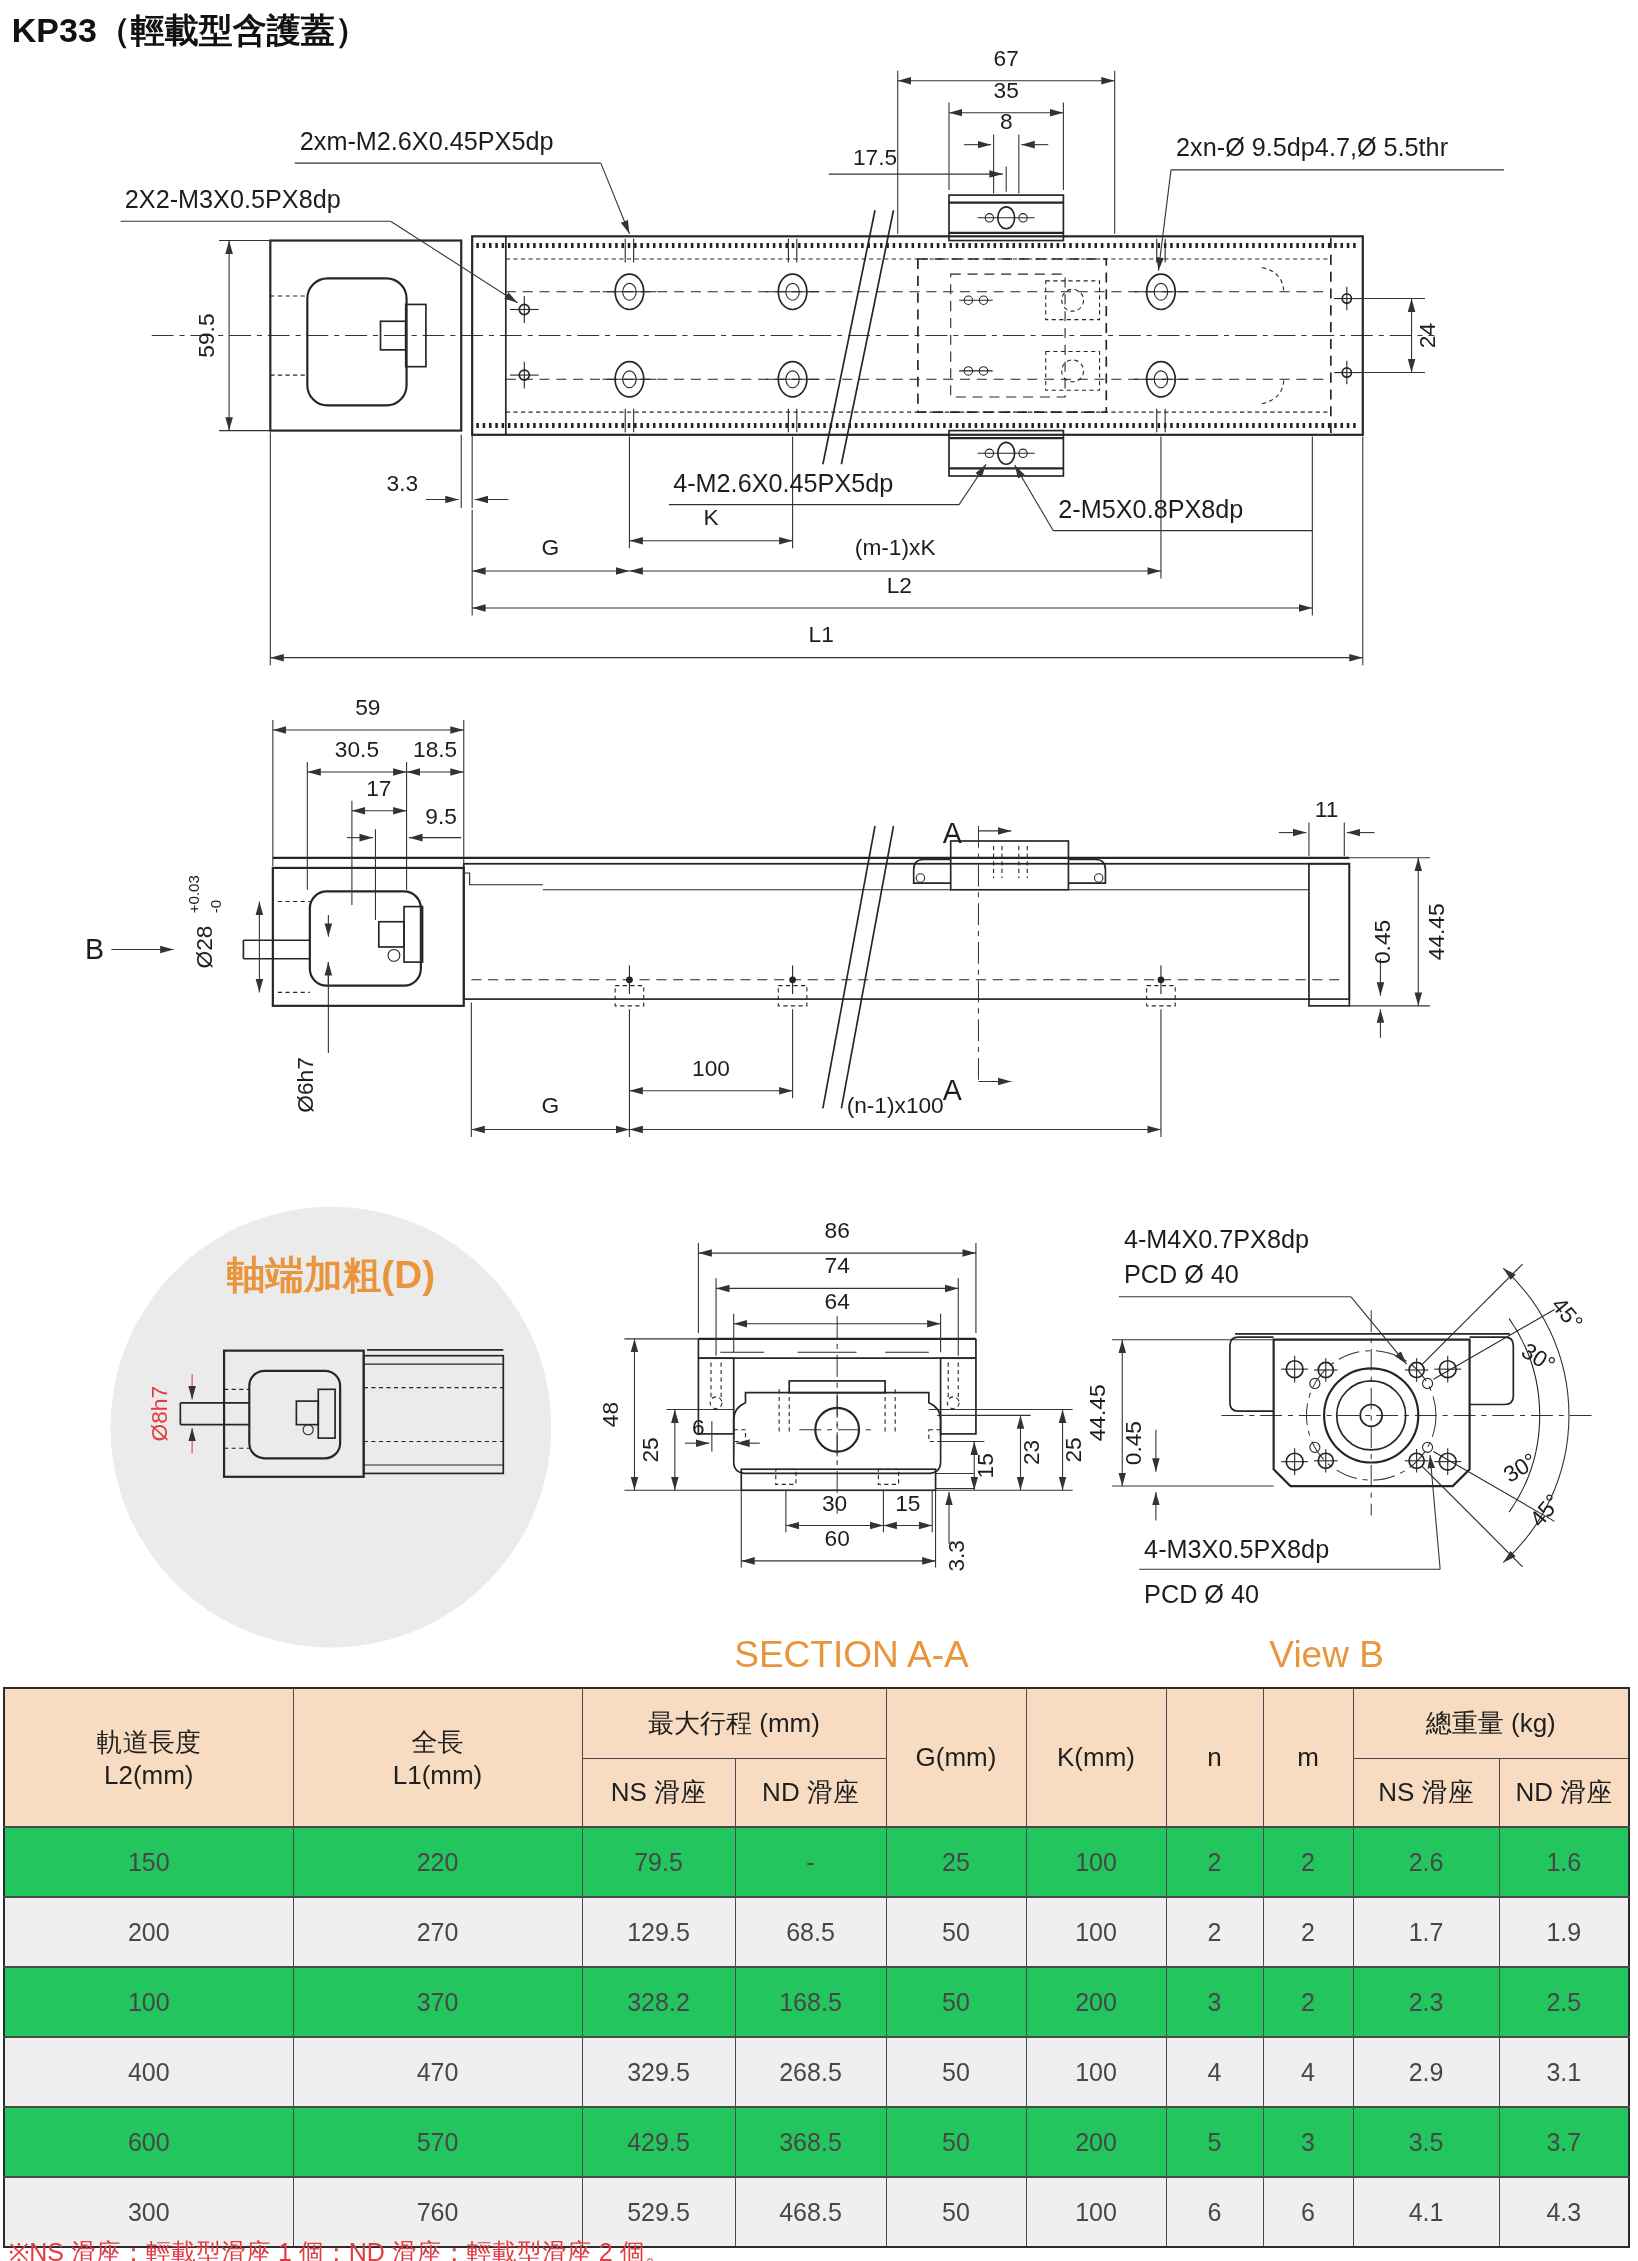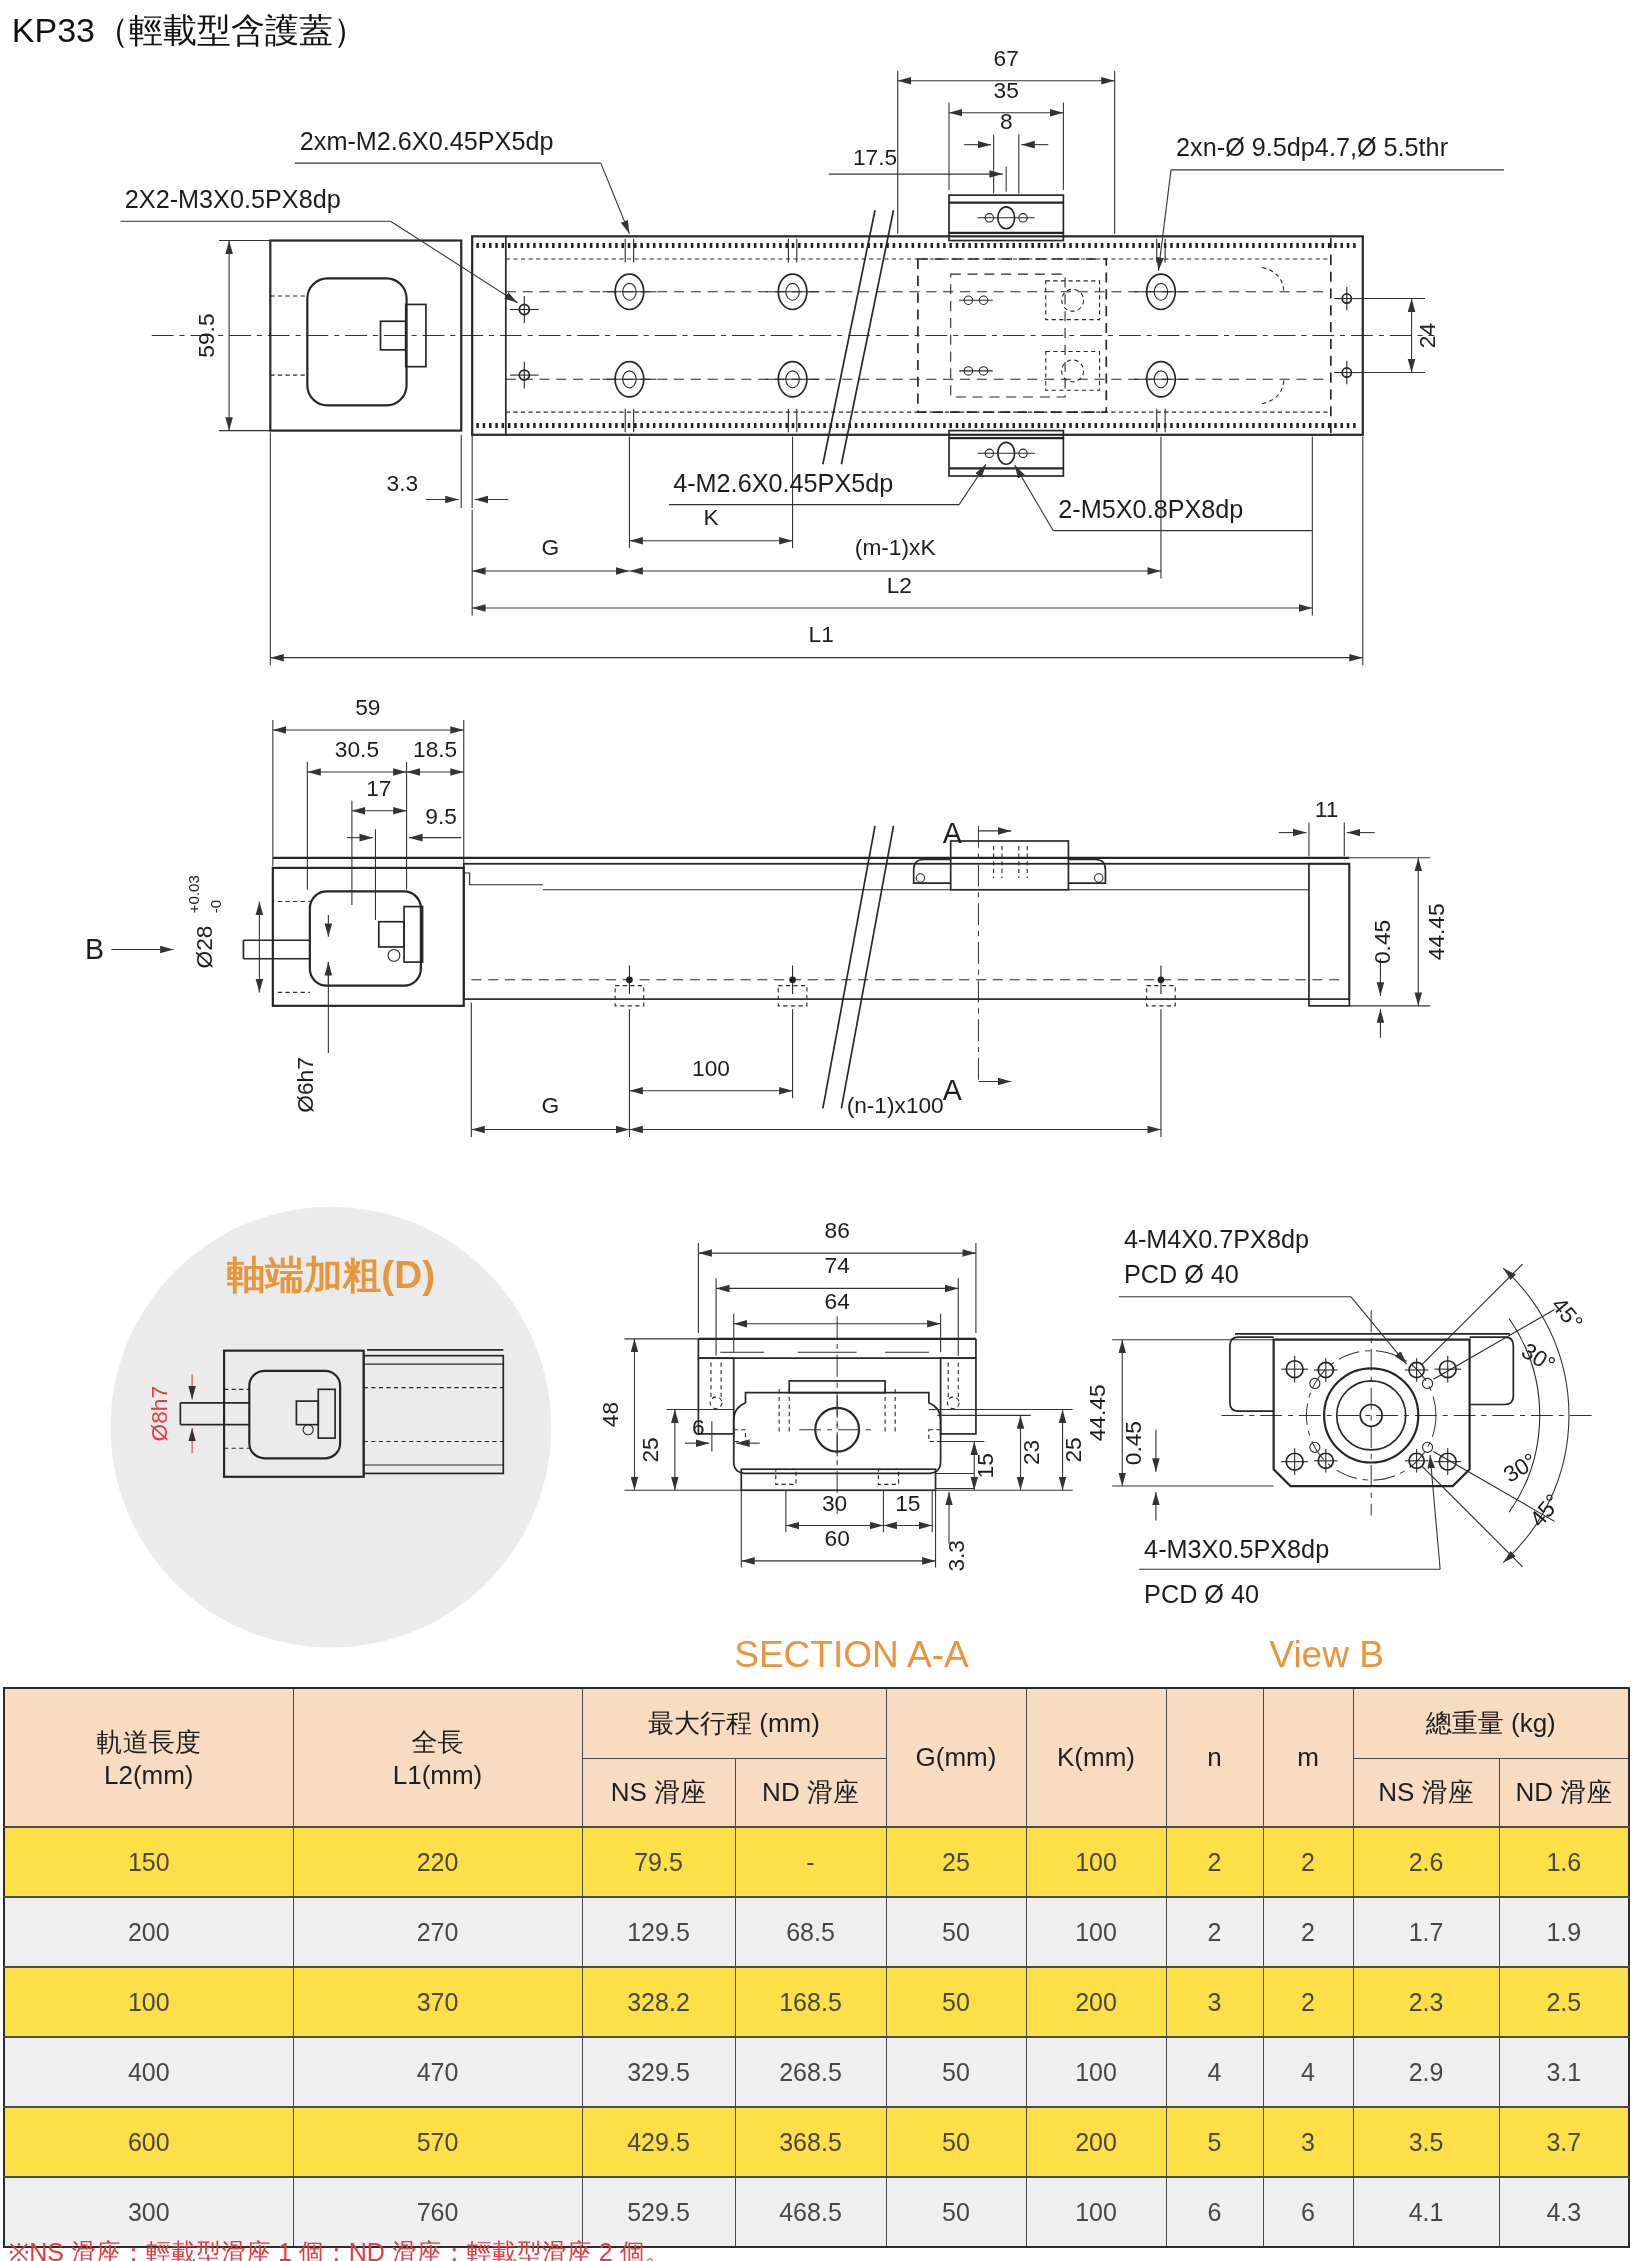--- a/index.html
+++ b/index.html
@@ -1,18 +1,18 @@
 <!DOCTYPE html>
 <html style="font-size:13.5px"><head>
 <meta charset="utf-8">
 <style>
   html,body{margin:0;padding:0;background:#fff;}
   .page{position:relative;width:1639px;height:2261px;background:#fff;overflow:hidden;
         font-family:"Liberation Sans",sans-serif;}
-  .title{position:absolute;left:11.8px;top:8.4px;font-size:34px;font-weight:normal;color:#111;}
+  .title{position:absolute;left:11.8px;top:8.4px;font-size:34px;font-weight:bold;color:#111;}
   svg.draw{position:absolute;left:0;top:0;}
   svg .ln{stroke:#262626;fill:none;stroke-width:2.6;}
   svg .th{stroke:#262626;fill:none;stroke-width:1.3;}
   svg .m{stroke:#262626;fill:none;stroke-width:2;}
   svg .dash{stroke-dasharray:12 8;}
   svg .dash2{stroke-dasharray:5 4;}
   svg .dot{stroke:#222;stroke-width:6;stroke-dasharray:3 4.5;fill:none;}
   svg .cl{stroke:#333;fill:none;stroke-dasharray:26 7 6 7;stroke-width:1.2;}
   svg .dim{stroke:#333;stroke-width:1.3;fill:none;}
   svg .d2{marker-start:url(#ah);marker-end:url(#ah);}
@@ -24,21 +24,21 @@
   svg .cap{font-size:44px;text-anchor:middle;fill:#E8953C;}
   svg .oi{fill:#E8953C;font-size:46px;font-weight:bold;text-anchor:middle;}
   svg .redl{stroke:#E23B41;}
   svg .redt{fill:#E23B41;}
   table.spec{position:absolute;left:3px;top:1687px;width:1624px;border-collapse:collapse;
       table-layout:fixed;border:2.5px solid #2b2b2b;}
   table.spec th,table.spec td{border:1.3px solid #4a4a4a;text-align:center;vertical-align:middle;padding:0;}
   table.spec thead th{background:#F7DCC1;font-weight:normal;font-size:26px;color:#1f1f1f;}
   table.spec thead tr:first-child{height:70px;}
   table.spec thead tr:last-child{height:69px;}
-  table.spec tbody td{height:68px;font-size:25px;color:#474747;background:#fde047;border-top-width:2px;}
+  table.spec tbody td{height:68px;font-size:25px;color:#474747;background:#22c55e;border-top-width:2px;}
   table.spec tbody tr:nth-child(even) td{background:#EFEFF0;}
   .note{position:absolute;left:8.4px;top:2234px;font-size:25px;color:#E23B41;}
 </style>
 </head>
 <body>
 
 <div class="page">
 
   <div class="title">KP33（輕載型含護蓋）</div>
 

